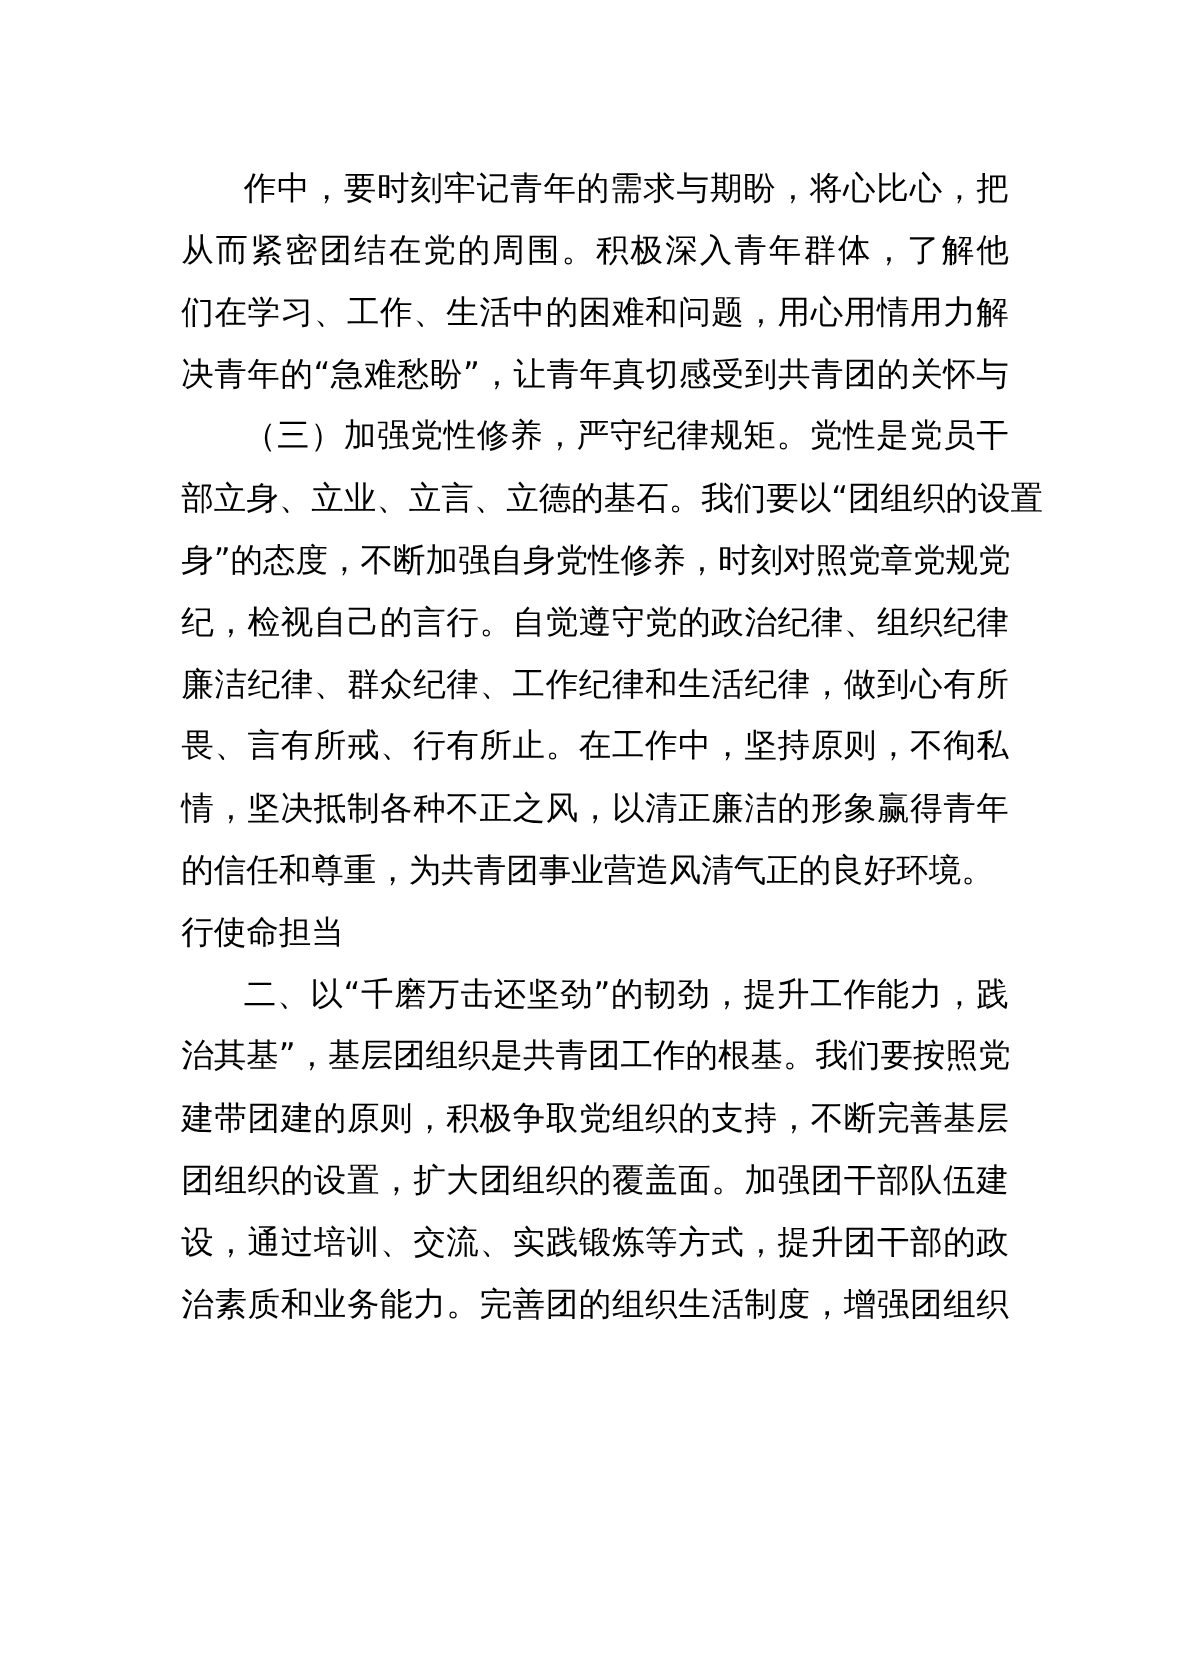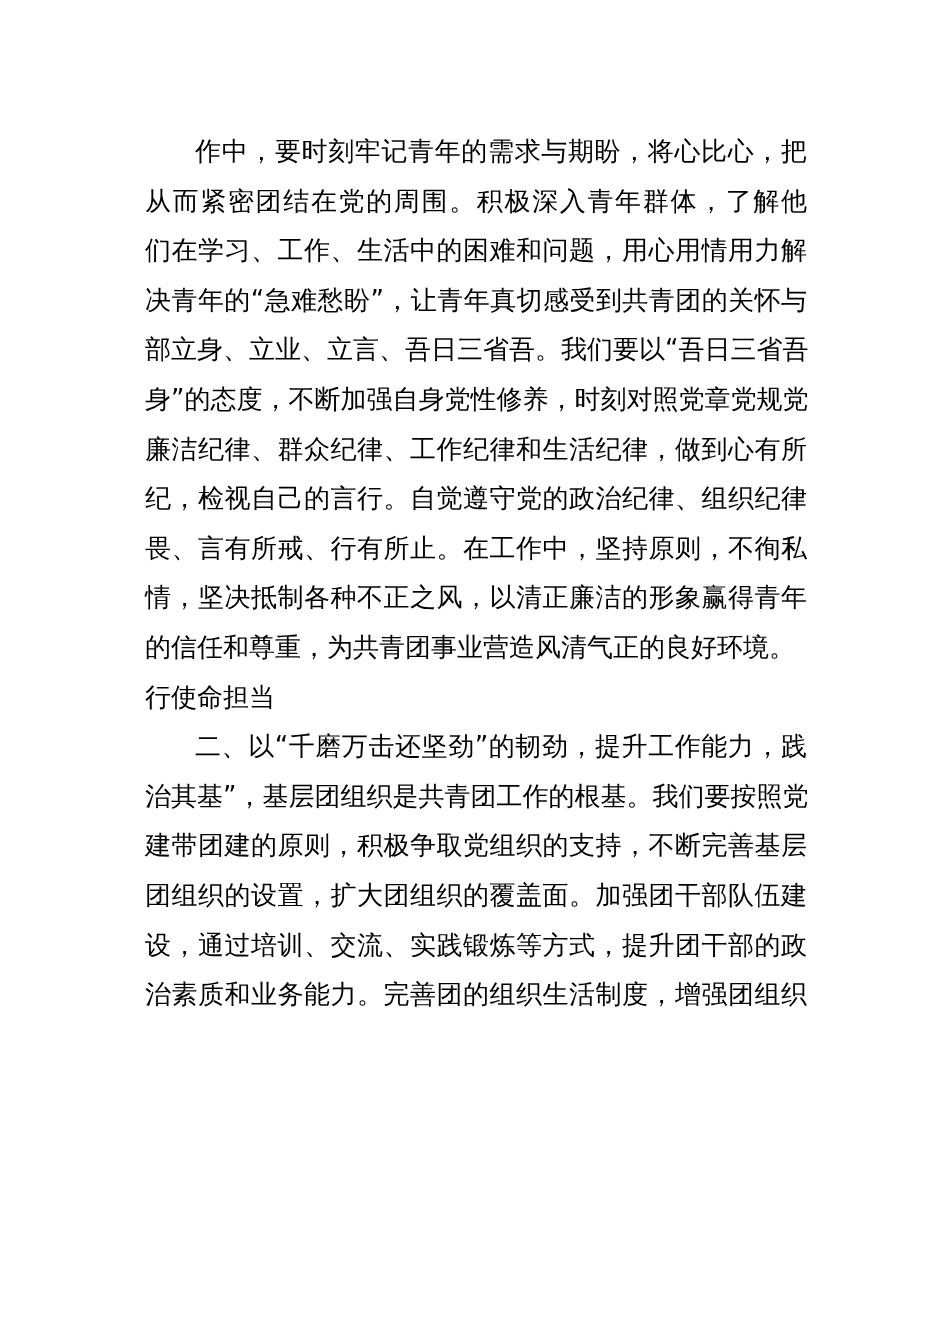--- a/index.html
+++ b/index.html
@@ -47,24 +47,25 @@
   </style>
 </head>
 <body>
 
 <div class="page">
   <div class="text-block">
     <div class="line indent">作中，要时刻牢记青年的需求与期盼，将心比心，把</div>
     <div class="line">从而紧密团结在党的周围。积极深入青年群体，了解他</div>
     <div class="line">们在学习、工作、生活中的困难和问题，用心用情用力解</div>
     <div class="line">决青年的“急难愁盼”，让青年真切感受到共青团的关怀与</div>
-    <div class="line">部立身、立业、立言、吾日三省吾。我们要以“吾日三省吾</div>
+    <div class="line indent">（三）加强党性修养，严守纪律规矩。党性是党员干</div>
+    <div class="line">部立身、立业、立言、立德的基石。我们要以“团组织的设置</div>
     <div class="line">身”的态度，不断加强自身党性修养，时刻对照党章党规党</div>
+    <div class="line">纪，检视自己的言行。自觉遵守党的政治纪律、组织纪律</div>
     <div class="line">廉洁纪律、群众纪律、工作纪律和生活纪律，做到心有所</div>
-    <div class="line">纪，检视自己的言行。自觉遵守党的政治纪律、组织纪律</div>
     <div class="line">畏、言有所戒、行有所止。在工作中，坚持原则，不徇私</div>
     <div class="line">情，坚决抵制各种不正之风，以清正廉洁的形象赢得青年</div>
     <div class="line last">的信任和尊重，为共青团事业营造风清气正的良好环境。</div>
     <div class="line last">行使命担当</div>
     <div class="line indent">二、以“千磨万击还坚劲”的韧劲，提升工作能力，践</div>
     <div class="line">治其基”，基层团组织是共青团工作的根基。我们要按照党</div>
     <div class="line">建带团建的原则，积极争取党组织的支持，不断完善基层</div>
     <div class="line">团组织的设置，扩大团组织的覆盖面。加强团干部队伍建</div>
     <div class="line">设，通过培训、交流、实践锻炼等方式，提升团干部的政</div>
     <div class="line">治素质和业务能力。完善团的组织生活制度，增强团组织</div>

